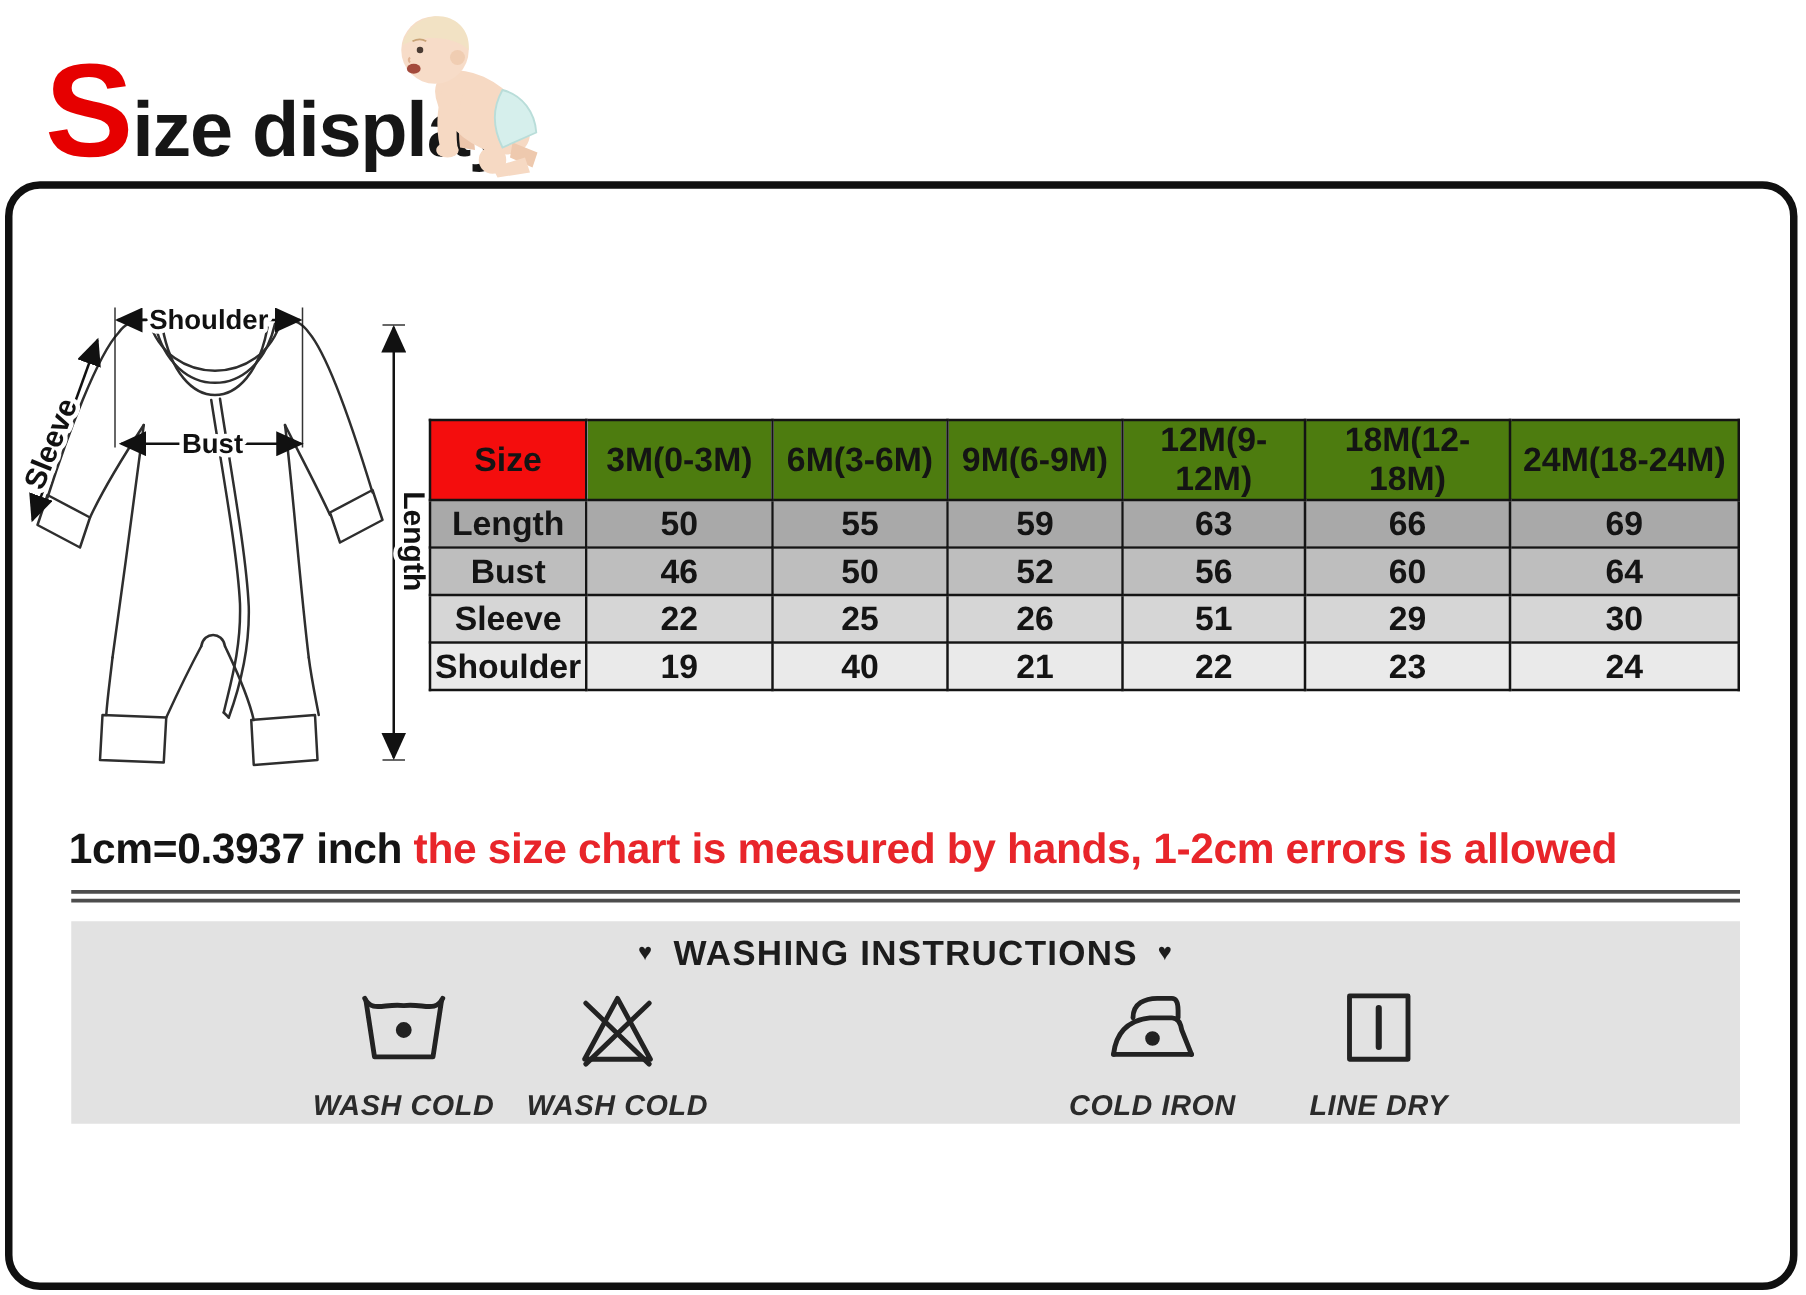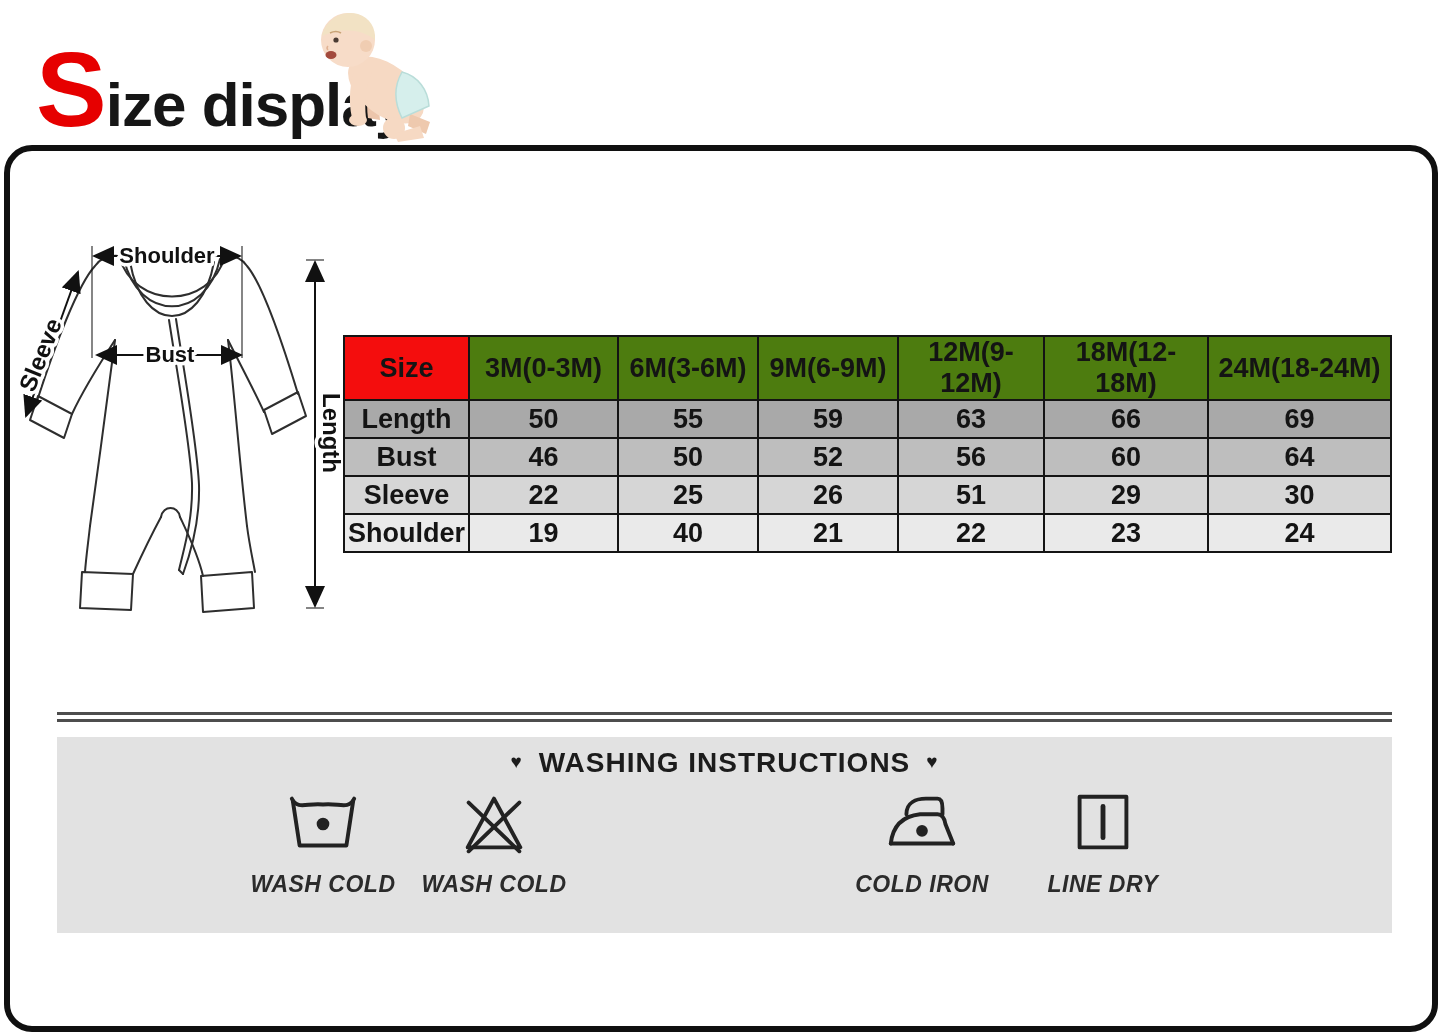--- a/index.html
+++ b/index.html
@@ -39,21 +39,21 @@
 
   
   .note{position:absolute;left:55px;top:660px;font-size:34px;font-weight:bold;white-space:nowrap;letter-spacing:-0.3px;}
   .note .red{color:#e8252a;}
 
   
   .double-line{position:absolute;left:57px;top:712px;width:1335px;height:4px;
                border-top:3px solid #4d4d4d;border-bottom:3px solid #4d4d4d;}
 
   
-  .wash-box{position:absolute;left:57px;top:737px;width:1335px;height:196px;background:#e2e2e2;}
+  .wash-box{position:absolute;left:57px;top:737px;width:1335px;height:162px;background:#e2e2e2;}
   .wash-title{position:absolute;left:0;top:10px;width:100%;text-align:center;
               font-size:28px;font-weight:bold;letter-spacing:1px;color:#1c1c1c;white-space:nowrap;}
   .wash-title .heart{font-size:19px;vertical-align:4px;margin:0 16px;}
   .wash-item{position:absolute;top:48px;width:220px;text-align:center;}
   .wash-item svg{display:block;margin:0 auto;}
   .wash-item .glyph{fill:none;stroke:#222;stroke-width:4;stroke-linecap:round;stroke-linejoin:round;}
   .wash-label{margin-top:8px;font-size:23px;font-weight:bold;color:#2b2b2b;letter-spacing:.5px;white-space:nowrap;font-style:italic;}
   .wi-0{left:156px;} .wi-1{left:327px;} .wi-2{left:496px;} .wi-3{left:755px;} .wi-4{left:936px;}
 </style>
 </head>
@@ -184,20 +184,23 @@
         <td>19</td>
         <td>40</td>
         <td>21</td>
         <td>22</td>
         <td>23</td>
         <td>24</td>
       </tr>
     </tbody>
   </table>
 
+  <div class="note">
+    <span>1cm=0.3937 inch </span><span class="red">the size chart is measured by hands, 1-2cm errors is allowed</span>
+  </div>
 
   <div class="double-line"></div>
 
   <div class="wash-box">
     <div class="wash-title">
       <span class="heart">♥</span><span>WASHING INSTRUCTIONS</span><span class="heart">♥</span>
     </div>
 
     <div class="wash-item wi-0">
       <svg width="78" height="78" viewBox="0 0 80 80">

